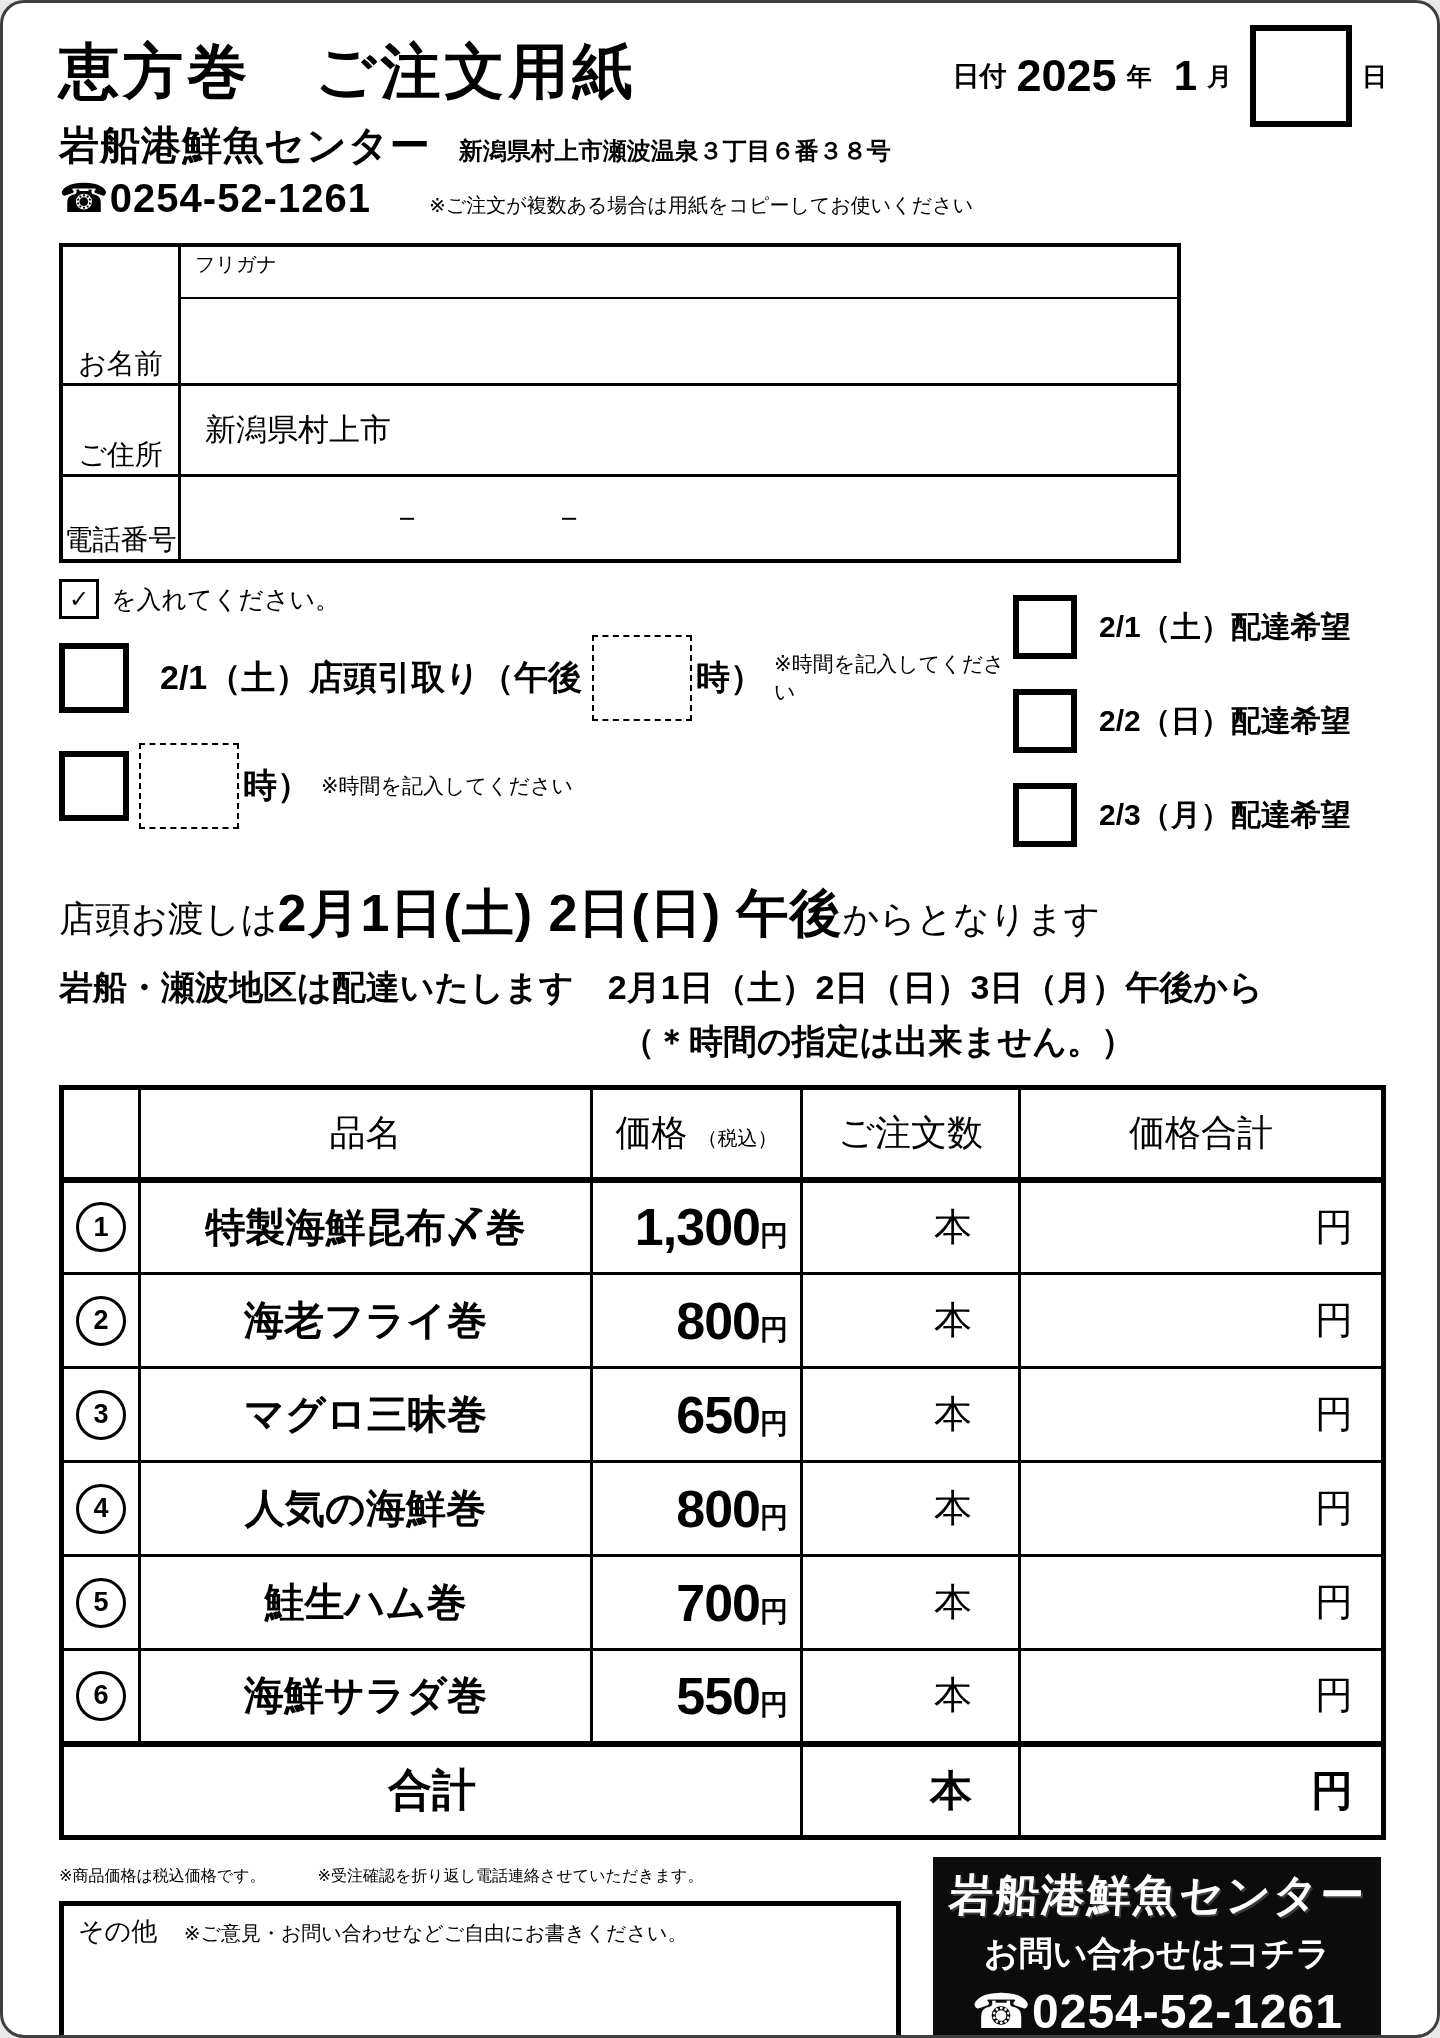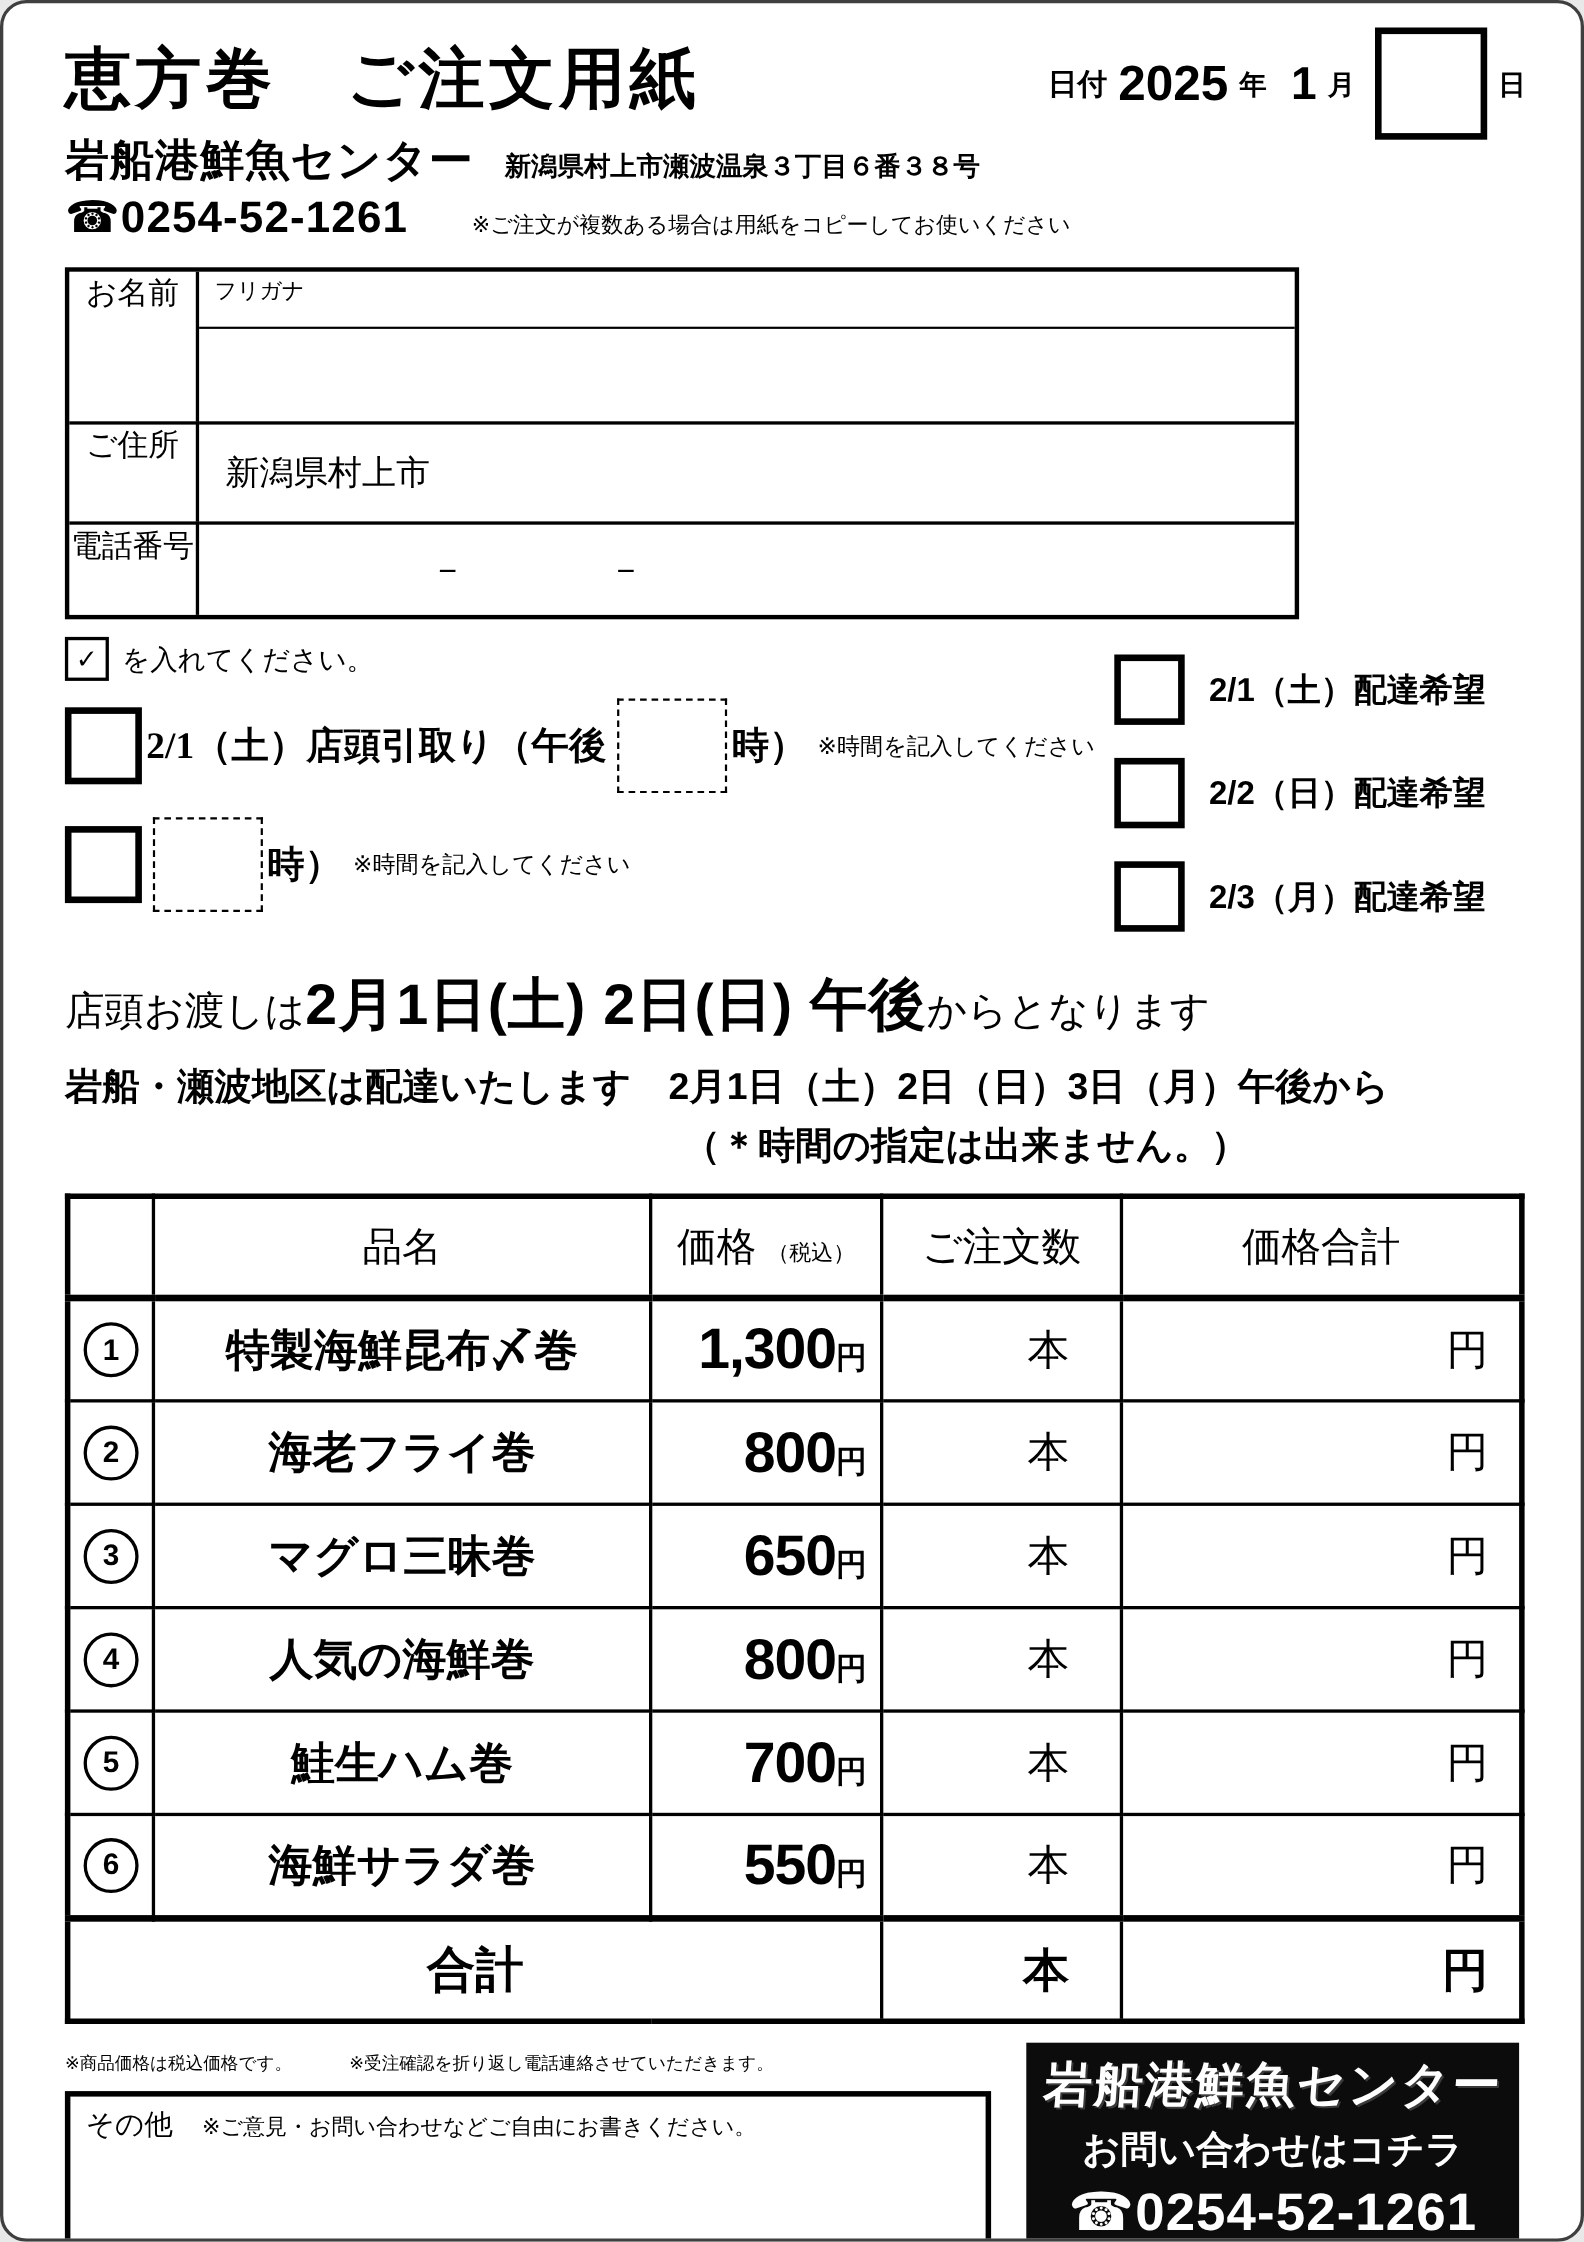--- a/index.html
+++ b/index.html
@@ -26,40 +26,40 @@
   .date-day-box{width:90px;height:90px;border:6px solid #000;display:inline-block;margin-left:8px;}
   .store-line{margin-top:12px;display:flex;align-items:baseline;gap:28px;}
   .store-name{font-size:40px;font-weight:900;letter-spacing:1px;}
   .store-addr{font-size:24px;font-weight:bold;}
   .phone-line{margin-top:2px;display:flex;align-items:baseline;gap:46px;}
   .tel,.fax{font-size:40px;font-weight:bold;letter-spacing:1px;}
   .copy-note{font-size:20px;margin-left:12px;}
 
   
   .contact{margin-top:22px;width:1122px;border:4px solid #000;display:grid;grid-template-columns:118px 1fr;box-sizing:border-box;}
-  .c-label{border-right:3px solid #000;display:flex;align-items:flex-start;justify-content:center;font-size:28px;}
+  .c-label{border-right:3px solid #000;display:flex;align-items:flex-end;justify-content:center;font-size:28px;}
   .c-row-border{border-top:3px solid #000;}
   .c-name-right{display:flex;flex-direction:column;}
   .c-furigana{height:52px;border-bottom:2px solid #000;font-size:20px;padding:4px 0 0 14px;box-sizing:border-box;}
   .c-name-input{height:84px;}
   .c-addr{height:88px;display:flex;align-items:center;font-size:31px;padding-left:24px;}
   .c-phone{height:82px;display:flex;align-items:center;font-size:32px;}
   .c-phone span:first-child{margin-left:210px;}
   .c-phone span:last-child{margin-left:130px;}
 
   
   .choices{display:flex;margin-top:16px;}
   .pickup-col{flex:1;}
   .delivery-col{width:368px;padding-top:16px;}
   .instr-row{display:flex;align-items:center;gap:12px;margin-bottom:16px;}
   .check-small{width:34px;height:34px;border:3px solid #000;display:flex;align-items:center;justify-content:center;font-size:24px;font-weight:bold;}
   .instr-text{font-size:25px;}
   .opt-row{display:flex;align-items:center;margin-bottom:22px;}
   .check-big{width:58px;height:58px;border:6px solid #000;flex:0 0 auto;}
-  .opt-label{font-size:34px;font-weight:600;margin-left:4px;white-space:nowrap;font-family:Liberation Serif, serif;}
+  .opt-label{font-size:34px;font-weight:600;margin-left:31px;white-space:nowrap;}
   .time-box{width:96px;height:82px;border:2px dashed #000;margin-left:10px;flex:0 0 auto;}
   .opt-suffix{font-size:34px;font-weight:600;margin-left:4px;}
   .opt-note{font-size:21px;margin-left:10px;}
   .dlv-row{display:flex;align-items:center;margin-bottom:30px;}
   .check-mid{width:52px;height:52px;border:6px solid #000;flex:0 0 auto;}
   .dlv-label{font-size:30px;font-weight:600;margin-left:22px;white-space:nowrap;}
 
   
   .notice{margin-top:2px;}
   .n1{font-size:36px;}

